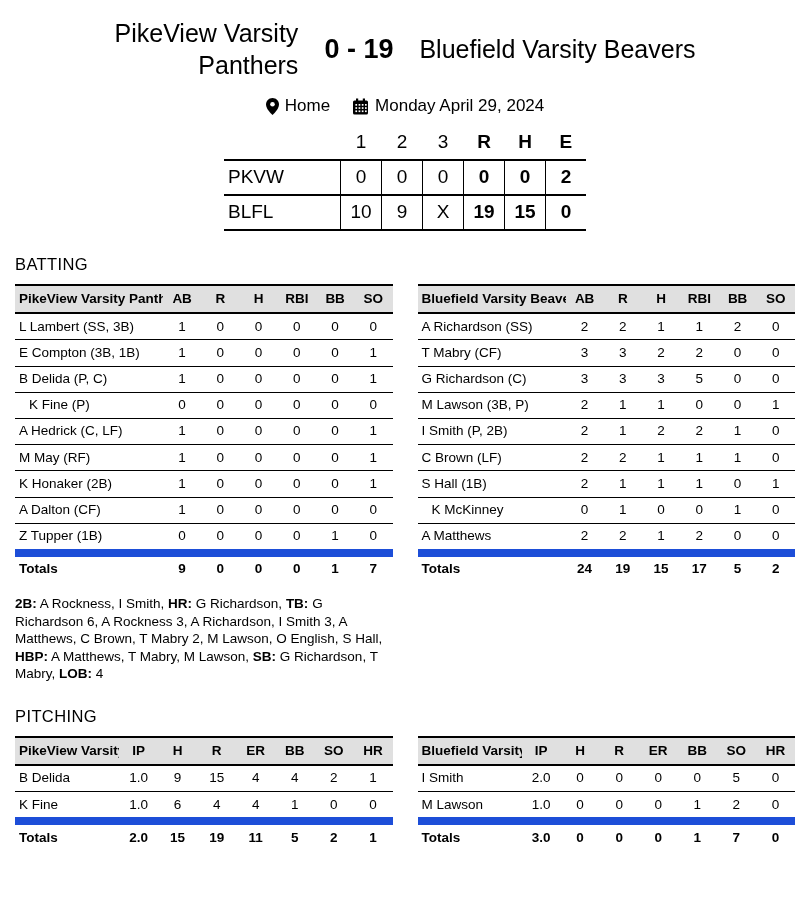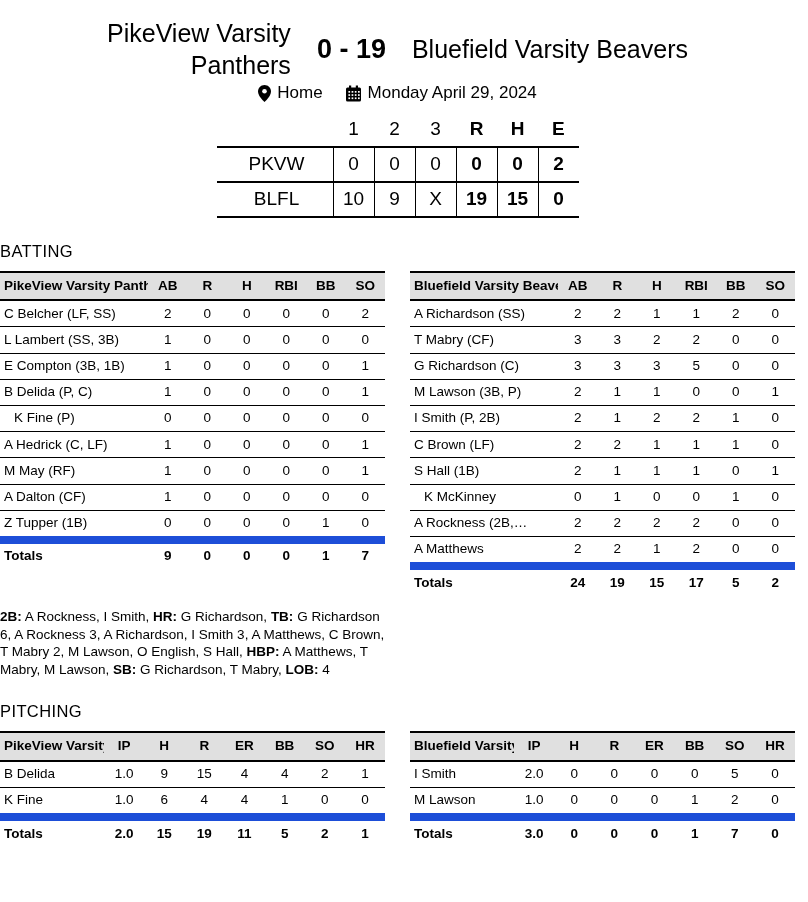--- a/index.html
+++ b/index.html
@@ -1,33 +1,33 @@
 <!DOCTYPE html>
 <html><head>
 <meta charset="utf-8">
 <style>
   html,body { margin:0; padding:0; background:#fff; color:#000;
     font-family:"Liberation Sans", sans-serif; }
   body { width:808px; height:902px; overflow:hidden; }
-  .page { box-sizing:border-box; width:808px; padding:16px 13px 0 0; }
+  .page { box-sizing:border-box; width:808px; padding:16px 13px 0 15px; }
 
   
   .scoreboard { display:flex; justify-content:center; align-items:center; gap:26px; margin-top:2px; }
   .team-block { font-size:25px; font-weight:500; line-height:1.26; }
   .team-block.left { text-align:right; }
   .score { font-size:27px; font-weight:700; white-space:nowrap; }
 
-  .meta { display:flex; justify-content:center; align-items:center; gap:22px; margin-top:2px; font-size:17px; }
+  .meta { display:flex; justify-content:center; align-items:center; gap:22px; margin-top:15px; font-size:17px; }
   .meta-item { display:flex; align-items:center; gap:6px; }
   .meta-item svg { display:block; }
 
   
   .line-score { border-collapse:collapse; margin:15px auto 0; font-size:19px; }
   .line-score th, .line-score td { text-align:center; font-weight:400; }
-  .line-score .ls-name { width:112px; text-align:center; padding-left:4px; }
+  .line-score .ls-name { width:112px; text-align:left; padding-left:4px; }
   .line-score thead th { padding:0 0 6px; border-bottom:2px solid #000; }
   .line-score td { width:40px; padding:5px 0 6px; border-bottom:2px solid #000; }
   .line-score tbody td + td { border-left:1.5px solid #000; }
   .line-score .bold { font-weight:700; }
 
   
   h2.section-title { font-size:16.5px; font-weight:400; letter-spacing:0.4px; margin:24px 0 10px; }
   .two-col { display:grid; grid-template-columns:1fr 1fr; column-gap:25px; row-gap:13px; align-items:start; }
 
   
@@ -146,29 +146,20 @@
               <th>AB</th>
               <th>R</th>
               <th>H</th>
               <th>RBI</th>
               <th>BB</th>
               <th>SO</th>
             </tr>
           </thead>
           <tbody>
             <tr>
-              <td class="name">C Belcher (LF, SS)</td>
-              <td>2</td>
-              <td>0</td>
-              <td>0</td>
-              <td>0</td>
-              <td>0</td>
-              <td>2</td>
-            </tr>
-            <tr>
               <td class="name">L Lambert (SS, 3B)</td>
               <td>1</td>
               <td>0</td>
               <td>0</td>
               <td>0</td>
               <td>0</td>
               <td>0</td>
             </tr>
             <tr>
               <td class="name">E Compton (3B, 1B)</td>
@@ -201,20 +192,29 @@
               <td class="name">A Hedrick (C, LF)</td>
               <td>1</td>
               <td>0</td>
               <td>0</td>
               <td>0</td>
               <td>0</td>
               <td>1</td>
             </tr>
             <tr>
               <td class="name">M May (RF)</td>
+              <td>1</td>
+              <td>0</td>
+              <td>0</td>
+              <td>0</td>
+              <td>0</td>
+              <td>1</td>
+            </tr>
+            <tr>
+              <td class="name">K Honaker (2B)</td>
               <td>1</td>
               <td>0</td>
               <td>0</td>
               <td>0</td>
               <td>0</td>
               <td>1</td>
             </tr>
             <tr>
               <td class="name">A Dalton (CF)</td>
               <td>1</td>
@@ -329,29 +329,20 @@
               <td>0</td>
               <td>1</td>
             </tr>
             <tr>
               <td class="name indent">K McKinney</td>
               <td>0</td>
               <td>1</td>
               <td>0</td>
               <td>0</td>
               <td>1</td>
-              <td>0</td>
-            </tr>
-            <tr>
-              <td class="name">A Rockness (2B,…</td>
-              <td>2</td>
-              <td>2</td>
-              <td>2</td>
-              <td>2</td>
-              <td>0</td>
               <td>0</td>
             </tr>
             <tr>
               <td class="name">A Matthews</td>
               <td>2</td>
               <td>2</td>
               <td>1</td>
               <td>2</td>
               <td>0</td>
               <td>0</td>

